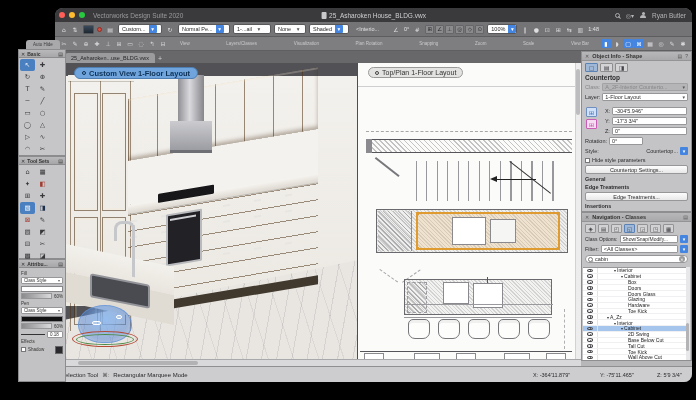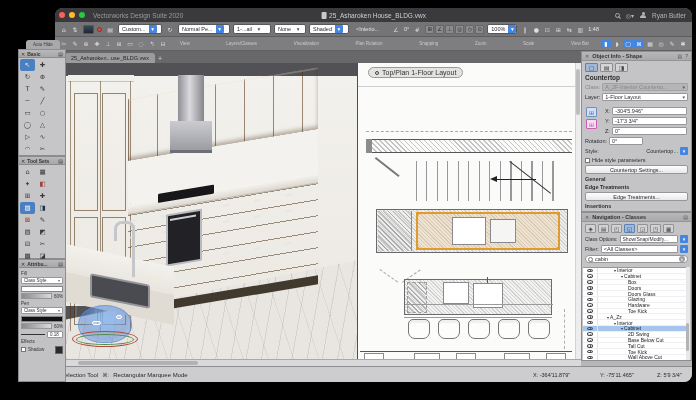--- a/index.html
+++ b/index.html
@@ -297,20 +297,24 @@
         <div id="nearcounter"></div>
         <div id="sink"></div>
         <span class="fparts" style="left:66px;top:162px;width:3px;height:52px;transform:skewY(8deg)"></span>
         <span class="fparts" style="left:48px;top:158px;width:21px;height:10px;border-radius:8px 8px 0 0;background:transparent;border-top:3px solid #c6c7cb;border-left:3px solid #c6c7cb;border-right:3px solid #c6c7cb"></span>
         <span class="fparts" style="left:48px;top:166px;width:3px;height:12px"></span>
         <div id="gizmo-dome"></div>
         <span class="ghandle" style="left:26px;top:258px"></span>
         <span class="ghandle" style="left:50px;top:252px;width:6px"></span>
         <div id="gizmo-ring"></div>
         <div id="gizmo-ring2"></div>
+        <div class="pill3d">
+            <span class="pdot"></span>
+            <span>Custom View 1-Floor Layout</span>
+          </div>
       </div>
 
       <div id="paneplan">
         <div class="ln" style="left:0;top:23px;width:224px;height:1px;background:#cfcfd1"></div>
         <div class="dash" style="left:8px;top:68px;width:206px"></div>
         <div class="hatch" style="position:absolute;left:8px;top:76px;width:206px;height:14px;border-top:1px solid #55555a;border-bottom:1px solid #55555a"></div>
         <div class="ln" style="left:8px;top:76px;width:6px;height:14px;background:#8b8b8f"></div>
         <div class="ln" style="left:18px;top:94px;width:30px;height:2px;background:#77777b;transform:rotate(38deg);transform-origin:0 0"></div>
         <div id="stairs"></div>
         <div class="ln" style="left:152px;top:98px;width:52px;height:1px;background:#333;transform:rotate(38deg);transform-origin:0 0"></div>

